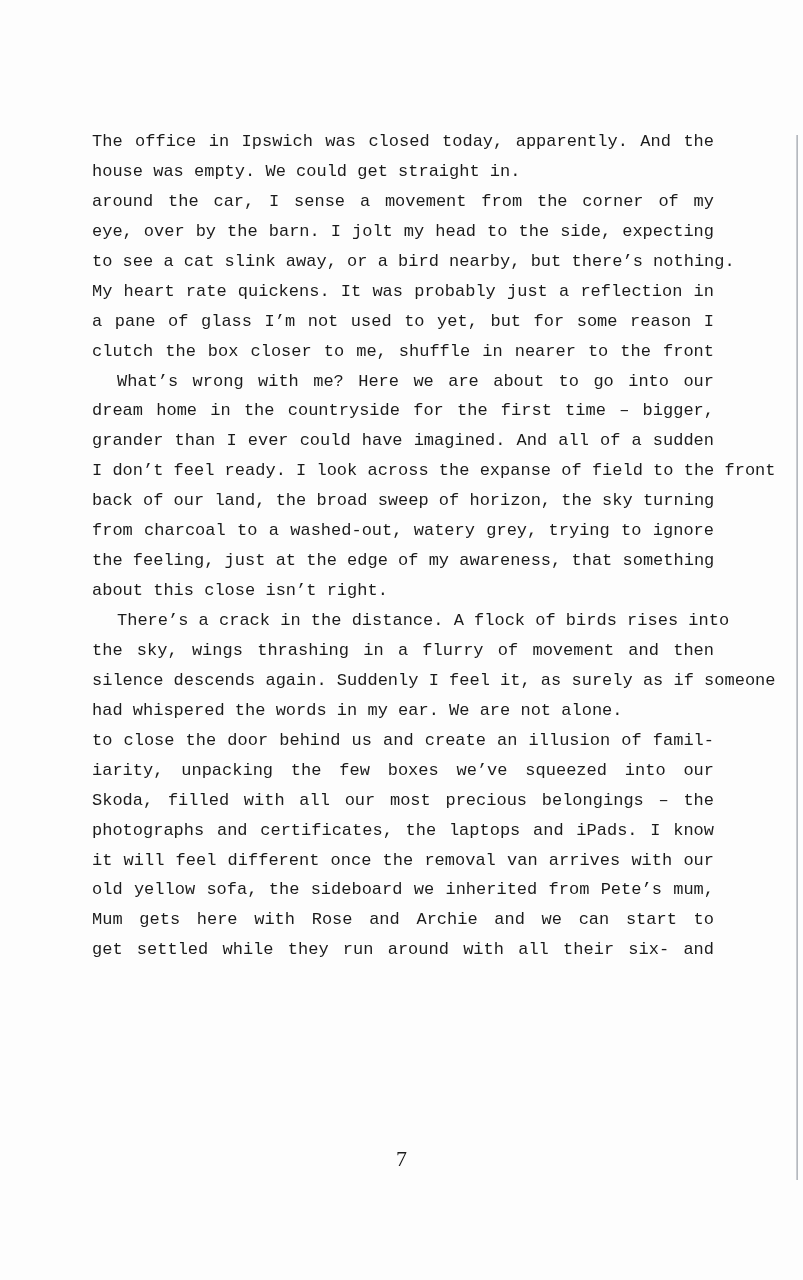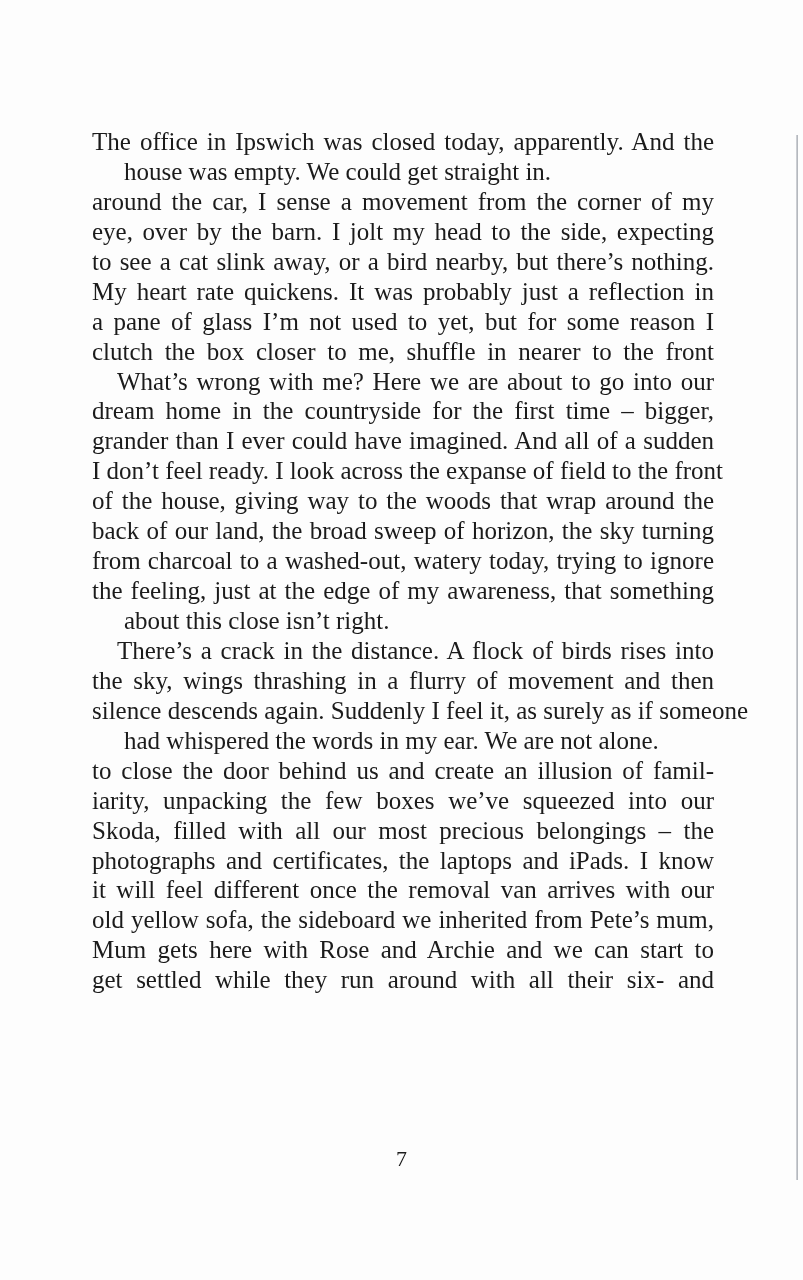--- a/index.html
+++ b/index.html
@@ -28,35 +28,34 @@
       width: 2px;
       height: 1045px;
       background: linear-gradient(to right, #c9ccd2, #8e939b);
       opacity: 0.75;
     }
     .text-block {
       position: absolute;
       left: 92px;
       top: 127px;
       width: 622px;
-      font-family: Liberation Serif, serif;
-      font-size: 25px;
+      font-family: Liberation Mono, monospace;
+      font-size: 17px;
       line-height: 29.95px;
       color: #1b1b1b;
     }
     .line {
       display: block;
       white-space: nowrap;
       text-align: justify;
       text-align-last: justify;
       height: 29.95px;
     }
     .line.last {
       text-align-last: left;
-      margin-left: 32px;
     }
     .line.indent {
       padding-left: 25px;
     }
     .page-number {
       position: absolute;
       left: 0;
       width: 803px;
       top: 1146px;
       text-align: center;
@@ -85,23 +84,22 @@
       <span class="line">My heart rate quickens. It was probably just a reflection in</span>
       <span class="line">a pane of glass I’m not used to yet, but for some reason I</span>
       <span class="line">clutch the box closer to me, shuffle in nearer to the front</span>
     </div>
 
     <div>
       <span class="line indent">What’s wrong with me? Here we are about to go into our</span>
       <span class="line">dream home in the countryside for the first time – bigger,</span>
       <span class="line">grander than I ever could have imagined. And all of a sudden</span>
       <span class="line">I don’t feel ready. I look across the expanse of field to the front</span>
-      <span class="line">of the house, giving way to the woods that wrap around the</span>
       <span class="line">back of our land, the broad sweep of horizon, the sky turning</span>
-      <span class="line">from charcoal to a washed-out, watery today, trying to ignore</span>
+      <span class="line">from charcoal to a washed-out, watery grey, trying to ignore</span>
       <span class="line">the feeling, just at the edge of my awareness, that something</span>
       <span class="line last">about this close isn’t right.</span>
     </div>
 
     <div>
       <span class="line indent">There’s a crack in the distance. A flock of birds rises into</span>
       <span class="line">the sky, wings thrashing in a flurry of movement and then</span>
       <span class="line">silence descends again. Suddenly I feel it, as surely as if someone</span>
       <span class="line last">had whispered the words in my ear. We are not alone.</span>
     </div>

